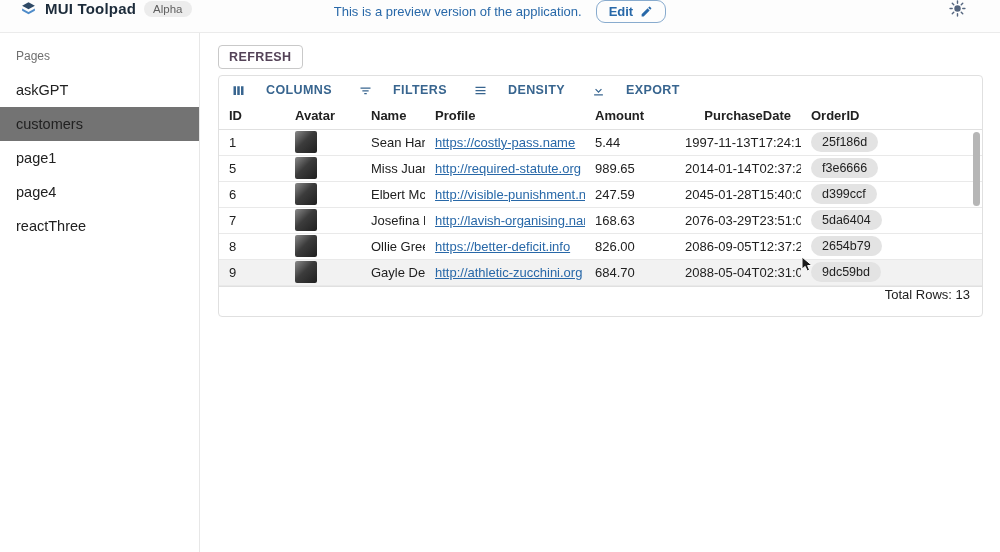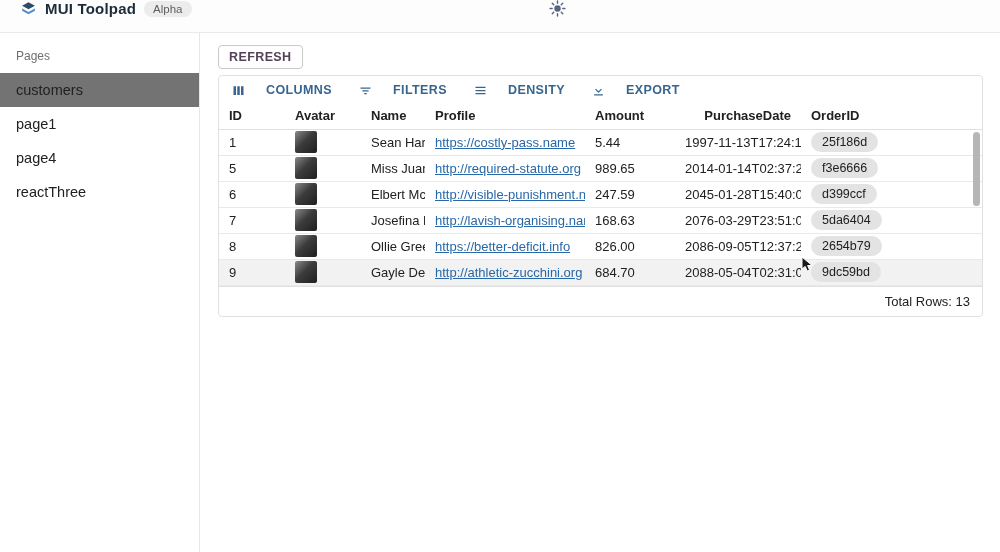--- a/index.html
+++ b/index.html
@@ -113,40 +113,51 @@
   .chip {
     display: inline-block; background: #e3e3e3; color: #212121;
     border-radius: 16px; padding: 3px 11px; font-size: 12.5px;
   }
   .scroll-thumb {
     position: absolute; top: 2px; right: 2px; width: 7px; height: 74px;
     background: #b6b6b6; border-radius: 4px; cursor: grab;
   }
   .grid-footer {
     border-top: 1px solid #e0e0e0; height: 30px; margin-top: auto;
-    display: flex; align-items: center; justify-content: flex-end;
+    display: flex; justify-content: flex-end;
     padding: 0 12px; font-size: 13px; color: #212121;
   }
 
   
   .cursor-overlay { position: absolute; left: 801px; top: 256px; z-index: 10; pointer-events: none; }
 </style>
 </head>
 <body>
 
 <header class="appbar">
   <div class="appbar-left">
     <span style="display:flex;">
       <svg width="17" height="17" viewBox="0 0 24 24">
         <path d="M12 3 L21 8 L12 13 L3 8 Z" fill="#2f4a66"></path>
         <path d="M3 12 L12 17 L21 12 L21 15 L12 20 L3 15 Z" fill="#4f8cc9"></path>
       </svg>
     </span>
     <span class="app-title">MUI Toolpad</span>
     <span class="alpha-chip">Alpha</span>
+  </div>
+  <div class="appbar-center">
+    <span class="preview-text">This is a preview version of the application.</span>
+    <button class="edit-btn">
+      <span>Edit</span>
+      <span style="display:flex;">
+        <svg width="13" height="13" viewBox="0 0 24 24" fill="#2868a8">
+          <path d="M3 17.25V21h3.75L17.8 9.94l-3.75-3.75L3 17.25zM20.7 7.04a1 1 0 0 0 0-1.41l-2.34-2.34a1 1 0 0 0-1.41 0l-1.83 1.83 3.75 3.75 1.83-1.83z"></path>
+        </svg>
+      </span>
+    </button>
   </div>
   <div class="appbar-right">
     <button class="icon-btn">
       <svg width="17" height="17" viewBox="0 0 24 24" fill="#54657e">
         <circle cx="12" cy="12" r="4.5"></circle>
         <g stroke="#54657e" stroke-width="2" stroke-linecap="round">
           <line x1="12" y1="1.5" x2="12" y2="4.5"></line>
             <line x1="12" y1="19.5" x2="12" y2="22.5"></line>
           <line x1="1.5" y1="12" x2="4.5" y2="12"></line>
             <line x1="19.5" y1="12" x2="22.5" y2="12"></line>
@@ -157,20 +168,23 @@
         </g>
       </svg>
     </button>
   </div>
 </header>
 
 <div class="shell">
 
   <nav class="sidebar">
     <div class="sidebar-section-label">Pages</div>
+    <div class="nav-item">
+      <span>askGPT</span>
+    </div>
     <div class="nav-item selected">
       <span>customers</span>
     </div>
     <div class="nav-item">
       <span>page1</span>
     </div>
     <div class="nav-item">
       <span>page4</span>
     </div>
     <div class="nav-item">

